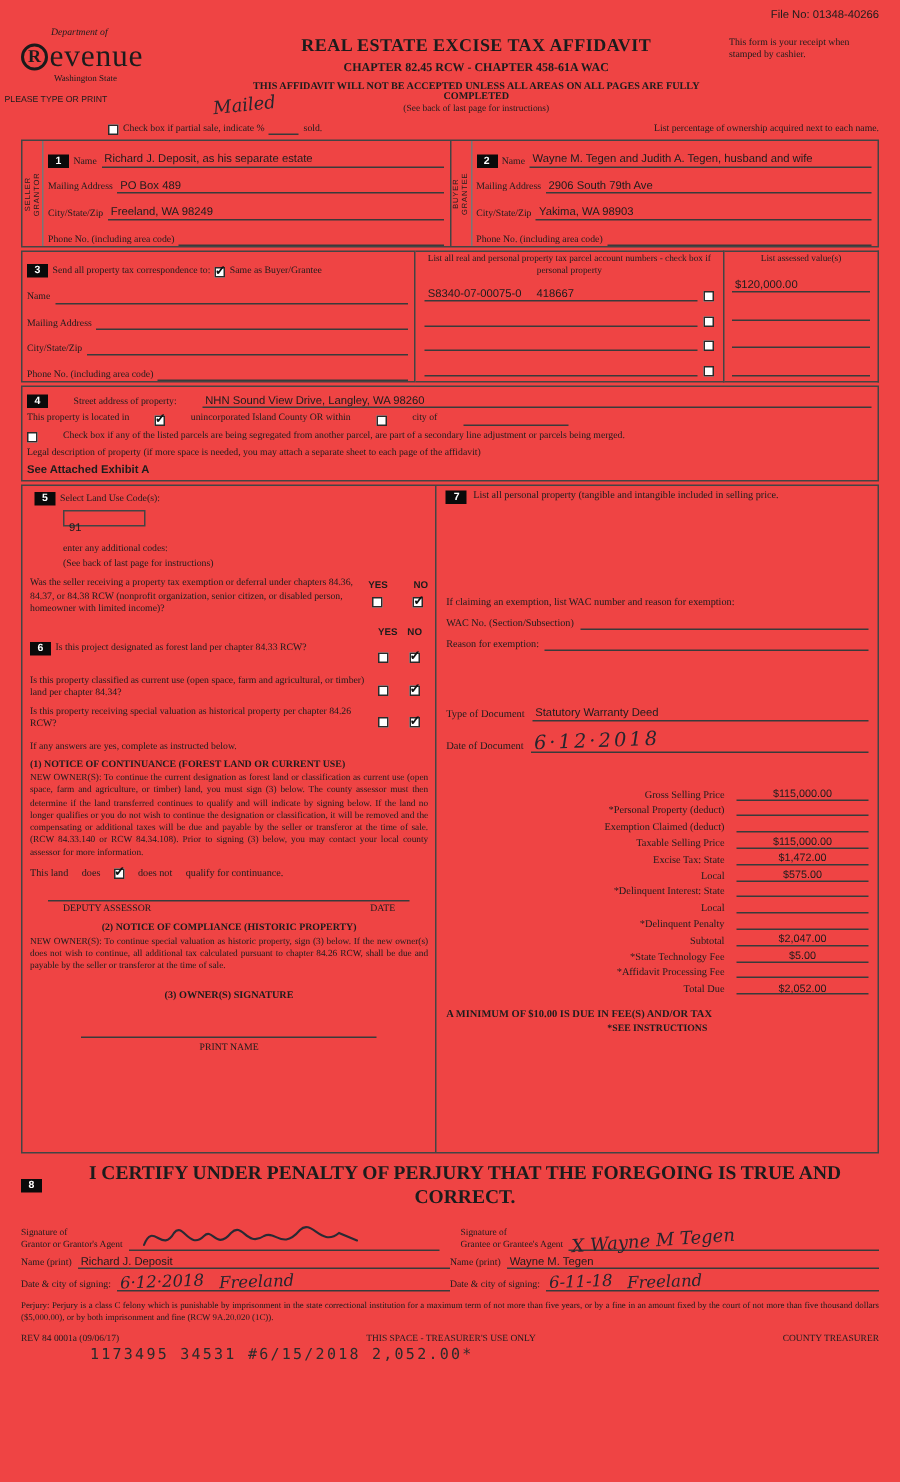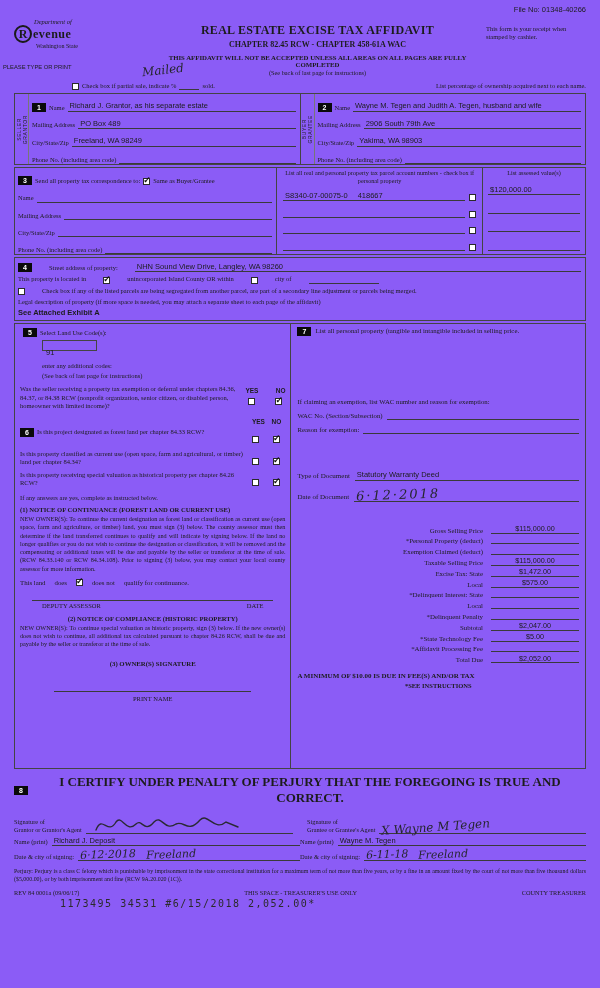--- a/index.html
+++ b/index.html
@@ -1,17 +1,17 @@
 <!DOCTYPE html>
 <html><head>
 <meta charset="utf-8">
 <style>
 *{margin:0;padding:0;box-sizing:border-box;}
 html,body{background:#ffffff;}
-.page{position:relative;width:600px;height:988px;background:#8b5cf6;color:#1c1c1c;
+.page{position:relative;width:600px;height:988px;background:#ef4444;color:#1c1c1c;
   font-family:"Liberation Serif",serif;overflow:hidden;}
 .lbl{font-size:6.5px;line-height:1.25;}
 .val{font-family:"Liberation Sans",sans-serif;font-size:7.5px;line-height:1.1;}
 .bold{font-weight:bold;}
 .sec{display:inline-flex;align-items:center;justify-content:center;background:#0a0a0a;color:#fff;
   font-family:"Liberation Sans",sans-serif;font-weight:bold;font-size:7px;min-width:14px;height:9px;
   padding:0 2px;flex:0 0 auto;}
 .cb{flex:0 0 auto;display:inline-block;width:7px;height:7px;border:1px solid #2a2a2a;background:#fff;
   position:relative;vertical-align:-1px;}
 .cb.on::after{content:"\2713";position:absolute;left:-1px;top:-4px;font-size:9px;font-weight:bold;color:#111;}
@@ -22,21 +22,21 @@
 
 
 .fileno{position:absolute;top:5px;right:14px;font-family:"Liberation Sans",sans-serif;font-size:7.5px;}
 .hdr{display:flex;padding:18px 14px 0 14px;align-items:flex-start;}
 .logo{width:135px;flex:0 0 auto;position:relative;}
 .logo-dept{font-size:6.5px;font-style:italic;margin-left:20px;}
 .logo-main{display:flex;align-items:center;gap:1px;}
 .logo-r{width:18px;height:18px;border:2.5px solid #1a1a1a;border-radius:50%;display:inline-flex;
   align-items:center;justify-content:center;flex:0 0 auto;}
 .logo-r span{font-weight:bold;font-size:12px;}
-.logo-rev{font-size:12px;font-weight:bold;letter-spacing:.5px;}
+.logo-rev{font-size:21px;font-weight:normal;letter-spacing:.5px;}
 .logo-state{font-size:6px;margin-left:22px;}
 .type-print{position:absolute;left:-11px;top:46px;font-size:5.8px;font-family:"Liberation Sans",sans-serif;}
 .titleblock{flex:1;text-align:center;padding-top:5px;}
 .title{font-size:12px;font-weight:bold;letter-spacing:.3px;}
 .subtitle{font-size:8px;font-weight:bold;margin-top:2px;}
 .warning{font-size:6.8px;font-weight:bold;margin-top:5px;}
 .seeback{font-size:6.3px;margin-top:1px;}
 .receipt{width:100px;flex:0 0 auto;font-size:6.5px;padding-top:7px;line-height:1.3;}
 .partialrow{position:relative;display:flex;align-items:flex-end;gap:3px;padding:6px 14px 1px 72px;}
 .mailed{position:absolute;left:142px;top:-13px;font-size:12px;transform:rotate(-6deg);}
@@ -174,21 +174,21 @@
     <div class="pbox">
       <div class="vside">
         <span>SELLER</span>
         <span>GRANTOR</span>
       </div>
       <div class="pfields">
         <div class="frow">
           <span class="sec">1</span>
           <span class="lbl">Name</span>
           <span class="fill">
-              <span class="val">Richard J. Grantor, as his separate estate</span>
+              <span class="val">Richard J. Deposit, as his separate estate</span>
             </span>
         </div>
         <div class="frow">
           <span class="lbl">Mailing Address</span>
           <span class="fill">
               <span class="val">PO Box 489</span>
             </span>
         </div>
         <div class="frow">
           <span class="lbl">City/State/Zip</span>

